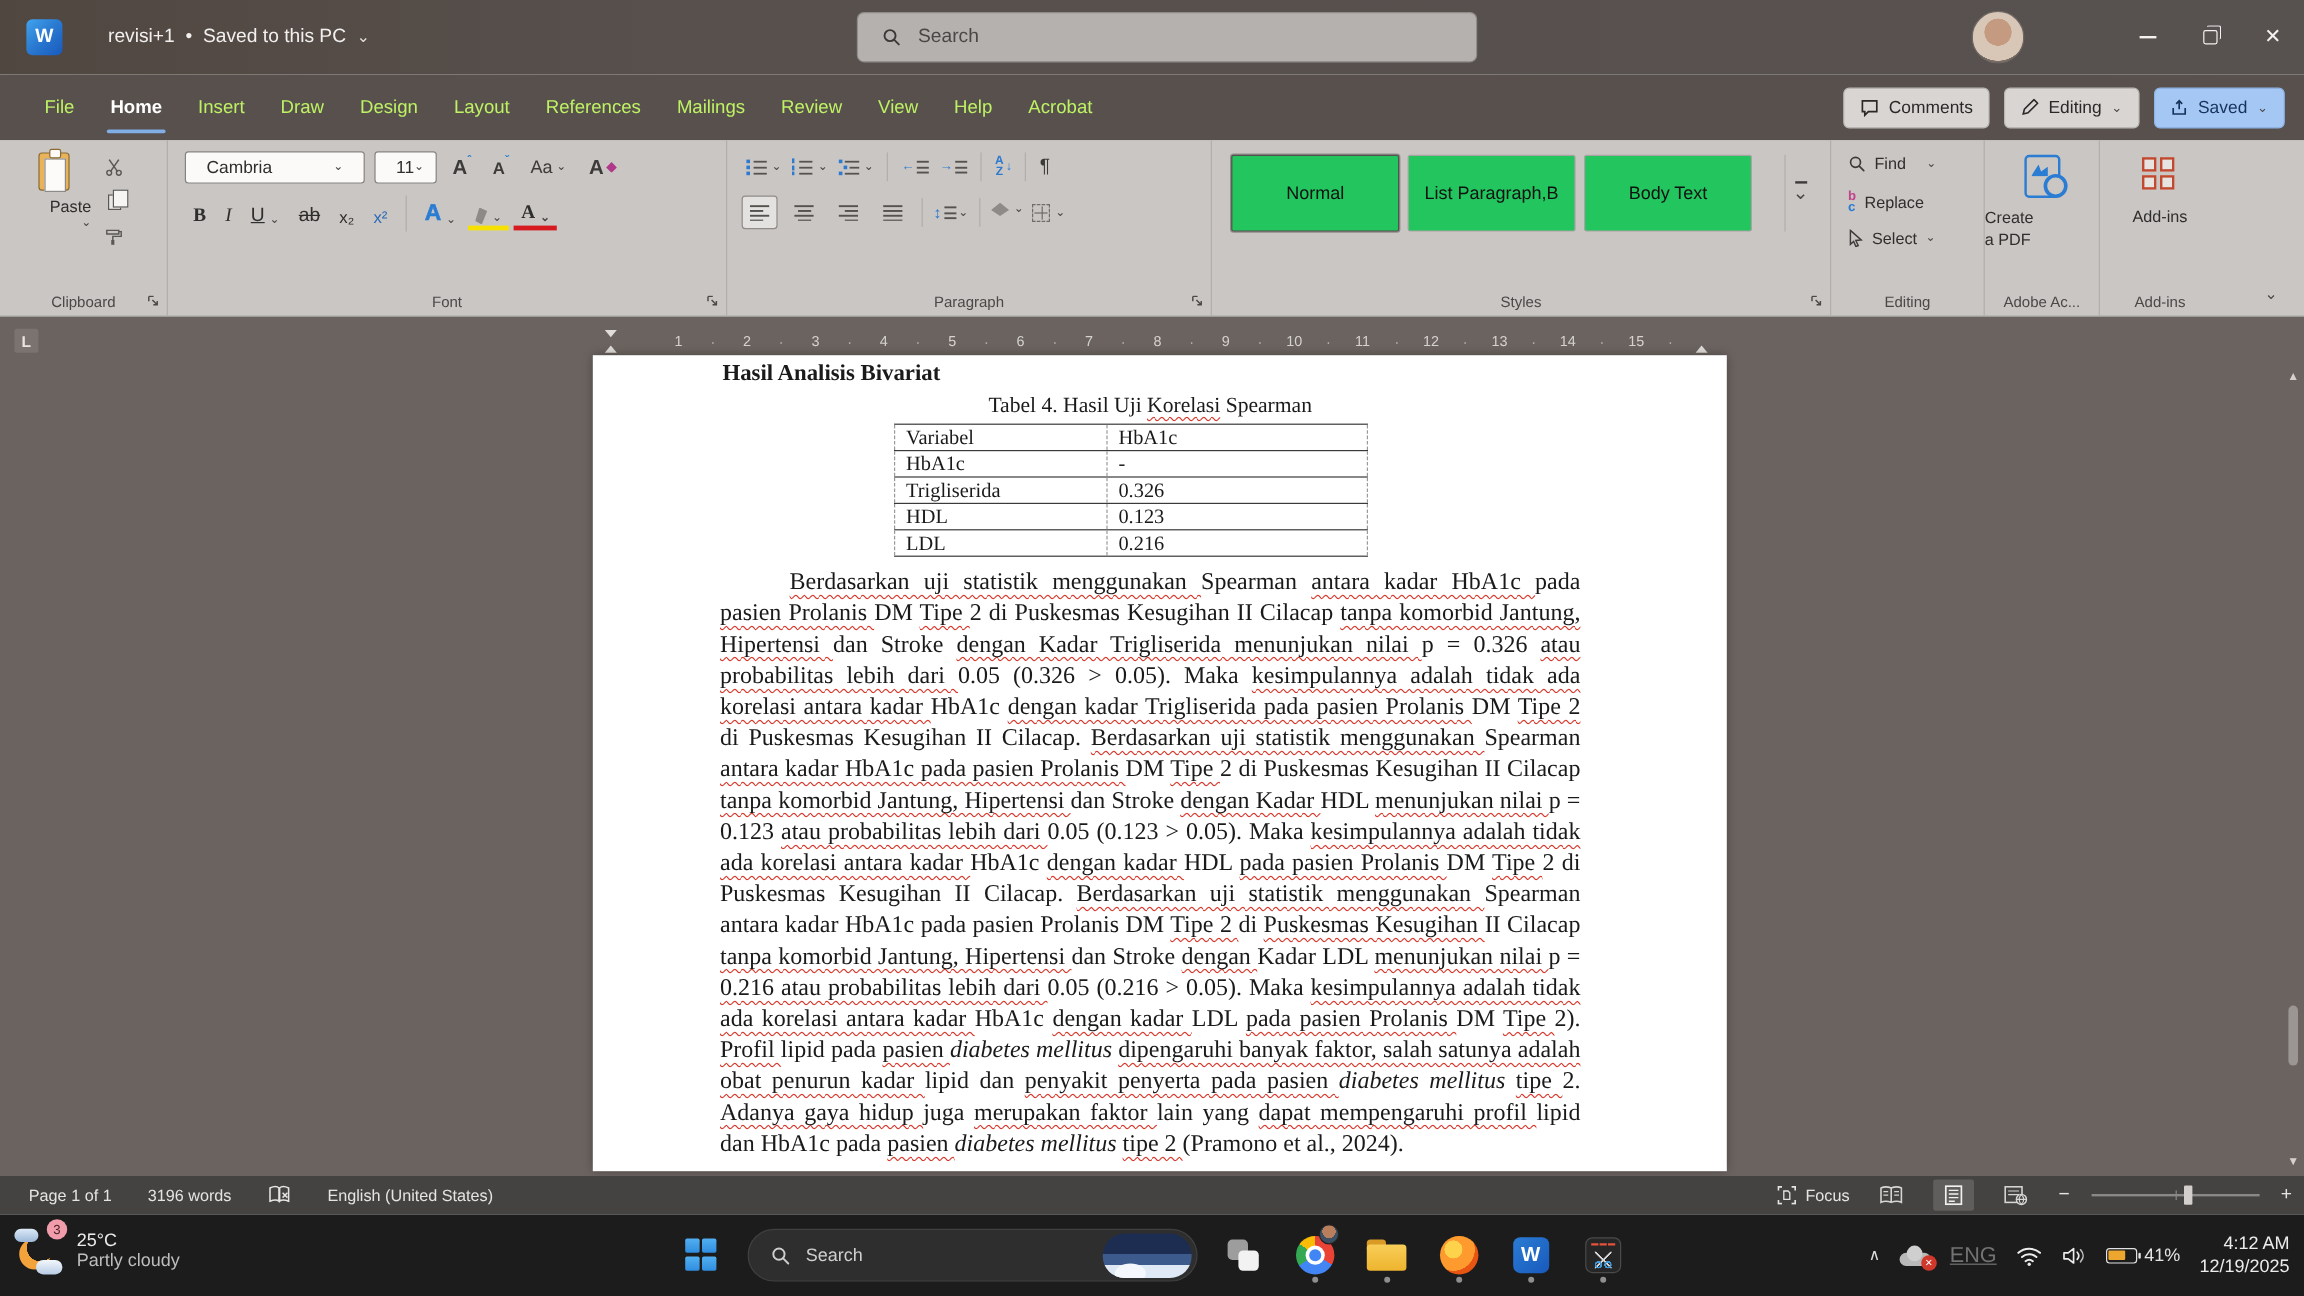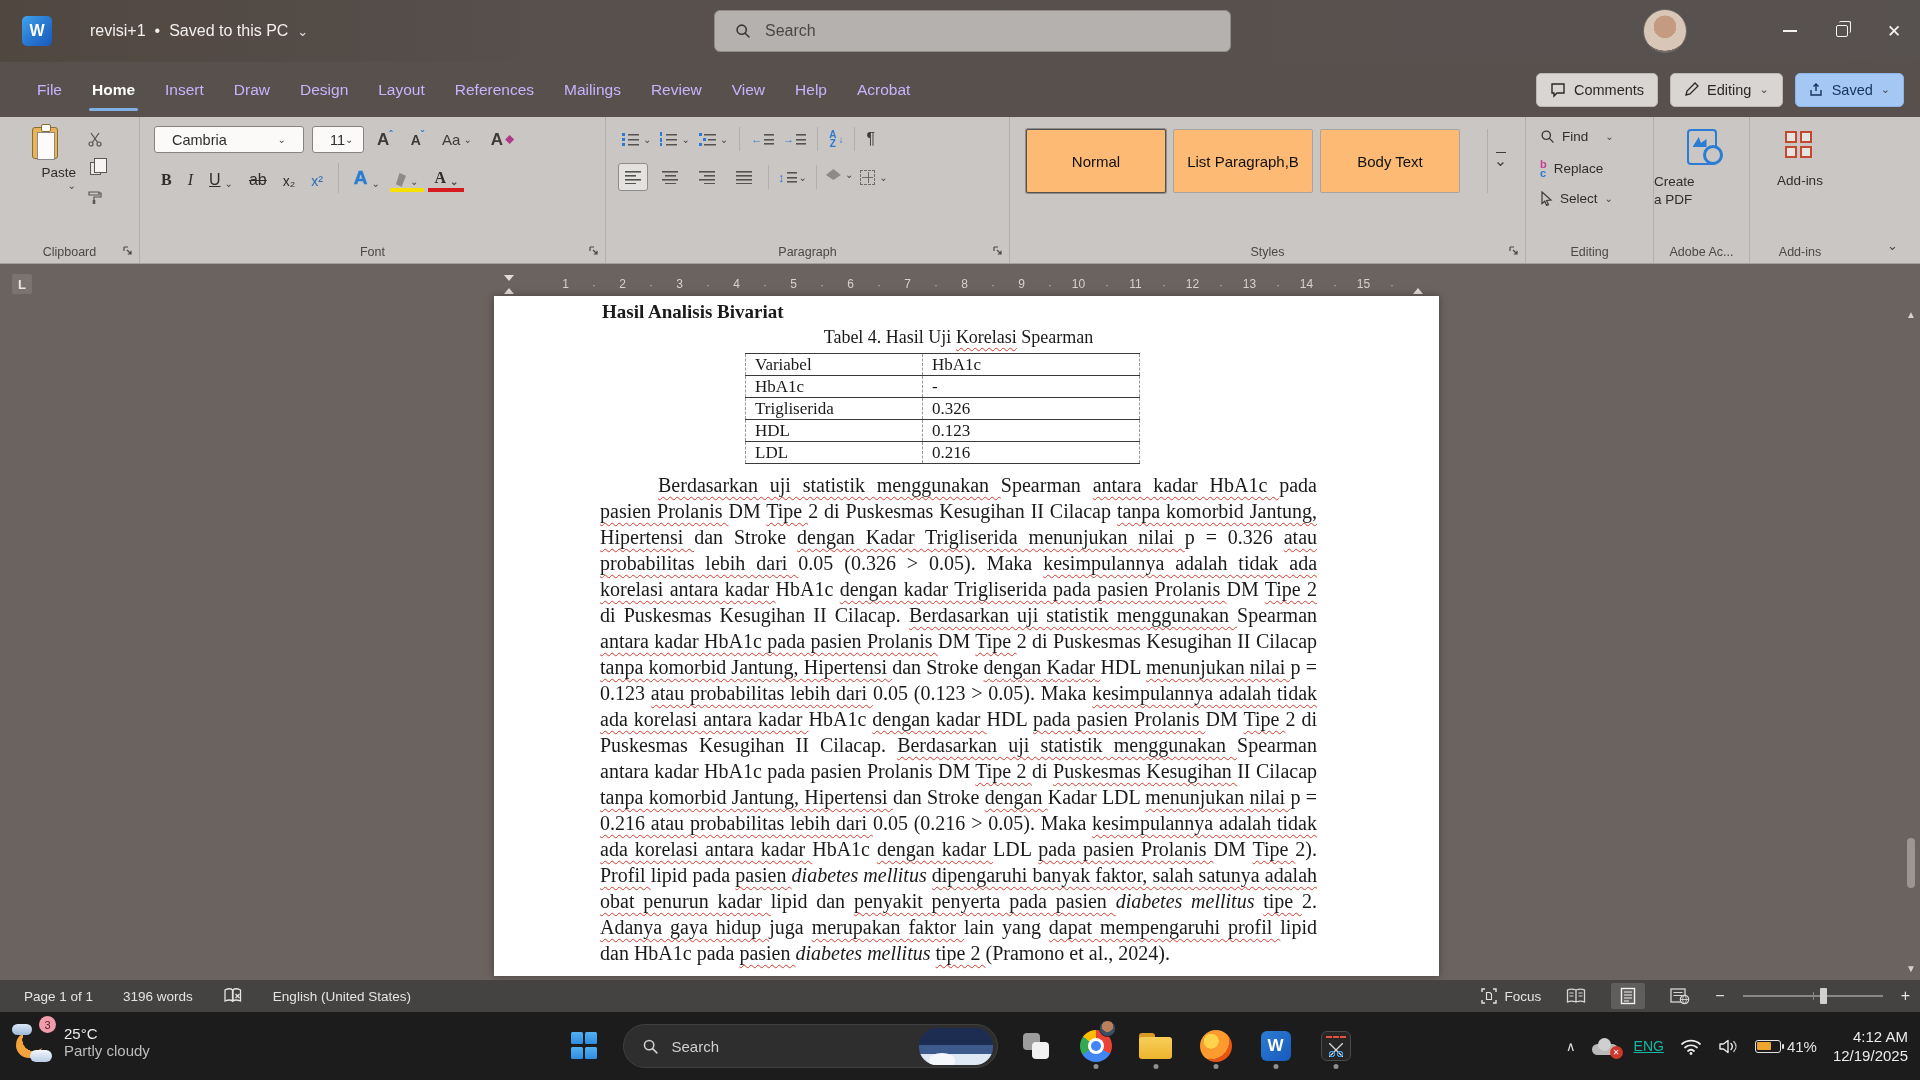--- a/index.html
+++ b/index.html
@@ -27,21 +27,21 @@
   .win-btn { width:52px; height:62px; display:flex; align-items:center; justify-content:center; color:#f4f2f1; }
   .wb-min { width:14px; height:2px; background:#f4f2f1; }
   .wb-restore { width:12px; height:12px; border:1.6px solid #f4f2f1; border-radius:2px; position:relative; }
   .wb-restore::before { content:""; position:absolute; left:2px; top:-5px; width:11px; height:11px;
     border-top:1.6px solid #f4f2f1; border-right:1.6px solid #f4f2f1; border-radius:2px; }
   .wb-close { font-size:17px; }
 
   
   #tabsrow { position:absolute; left:0; top:62px; width:1920px; height:55px;
     background:#57504d; display:flex; align-items:center; padding-left:22px; }
-  .tab { padding:0 15px; height:55px; display:flex; align-items:center; color:#c4b5fd;
+  .tab { padding:0 15px; height:55px; display:flex; align-items:center; color:#bef264;
     font-size:15.5px; position:relative; }
   .tab.active { font-weight:bold; color:#ffffff; }
   .tab.active::after { content:""; position:absolute; left:12px; right:12px; bottom:6px;
     height:3px; border-radius:2px; background:#82aee6; }
   #tabsrow-right { position:absolute; right:16px; top:0; height:55px; display:flex; gap:12px; align-items:center; }
   .pillbtn { height:34px; border-radius:5px; background:#d8d5d3; color:#2a2928;
     display:flex; align-items:center; gap:8px; padding:0 13px; font-size:14.5px; border:1px solid #bab7b5; }
   .pillbtn.share { background:#a4c7f4; border-color:#8cb4e8; color:#17335c; }
   .pillbtn .chev { font-size:11px; }
 
@@ -126,21 +126,21 @@
   .ic-sort .z { color:#2e7ad1; }
   .ic-pilcrow { font-size:16px; color:#3c3b3a; }
   .ic-linespace { display:flex; align-items:center; gap:2px; }
   .ic-linespace .ud { font-size:13px; color:#2e7ad1; }
   .ic-bucket { width:15px; height:11px; background:#8d8a88; clip-path:polygon(50% 0,100% 55%,50% 100%,0 55%); position:relative; }
   .ic-borders { width:15px; height:15px; border:1px dashed #6f6d6b; position:relative; }
   .ic-borders::before { content:""; position:absolute; left:50%; top:1px; bottom:1px; width:1px; background:#6f6d6b; }
   .ic-borders::after { content:""; position:absolute; top:50%; left:1px; right:1px; height:1px; background:#6f6d6b; }
 
   
-  .stylecard { width:140px; height:64px; background:#fdba74; border:1px solid #a7a4a1; border-radius:2px;
+  .stylecard { width:140px; height:64px; background:#22c55e; border:1px solid #a7a4a1; border-radius:2px;
     display:flex; align-items:center; justify-content:center; font-size:15px; color:#111; white-space:nowrap; overflow:hidden; }
   .stylecard.selected { border:1.5px solid #54524f; box-shadow:0 0 0 1px #8f8c89; }
   .gal-more { width:26px; height:64px; border-left:1px solid #b1aeab; display:flex; flex-direction:column;
     align-items:center; justify-content:center; gap:0px; color:#3c3b3a; }
   .gal-more .bar { width:10px; height:1.6px; background:#3c3b3a; margin-bottom:-2px; }
 
   
   .edrow { display:flex; align-items:center; gap:7px; font-size:13.5px; color:#2f2e2d; }
 
   .ic-pdf { width:30px; height:36px; border:2px solid #2b7cd3; border-radius:4px; position:relative; margin:0 auto; }
@@ -253,21 +253,21 @@
       radial-gradient(circle 3px at 11px 11px, transparent 1.6px, #3f9bdc 1.8px 3px, transparent 3.2px),
       linear-gradient(45deg, transparent 46%, #d9d9d9 47% 53%, transparent 54%),
       linear-gradient(-45deg, transparent 46%, #d9d9d9 47% 53%, transparent 54%); }
   #tray { position:absolute; right:12px; top:0; height:68px; display:flex; align-items:center; gap:16px; }
   .tray-chev { font-size:13px; color:#e0e0e0; }
   .ic-cloud { position:relative; width:26px; height:17px; }
   .ic-cloud::before { content:""; position:absolute; left:0; bottom:0; width:26px; height:11px; border-radius:7px; background:#b9b9b9; }
   .ic-cloud::after { content:""; position:absolute; left:6px; top:0; width:13px; height:13px; border-radius:50%; background:#cfcfcf; }
   .cloud-x { position:absolute; right:-5px; bottom:-4px; width:13px; height:13px; border-radius:50%;
     background:#d0382c; color:#fff; font-size:8px; display:flex; align-items:center; justify-content:center; z-index:2; }
-  .eng { font-size:14px; color:#14b8a6;text-decoration:underline; }
+  .eng { font-size:18px; color:#737373;text-decoration:underline; }
   .battery { display:flex; align-items:center; gap:6px; }
   .bat-shell { position:relative; width:26px; height:13px; border:1.5px solid #e2e2e2; border-radius:3px; }
   .bat-shell::after { content:""; position:absolute; right:-4px; top:3px; width:2px; height:5px; background:#e2e2e2; border-radius:1px; }
   .bat-fill { position:absolute; left:1.5px; top:1.5px; bottom:1.5px; width:55%; background:#eda62e; border-radius:1px; }
   .bat-pct { font-size:15px; }
   #clock { text-align:right; font-size:15px; line-height:1.3; color:#ececec; }
 
   svg.icon { display:block; }
 </style>
 </head>

